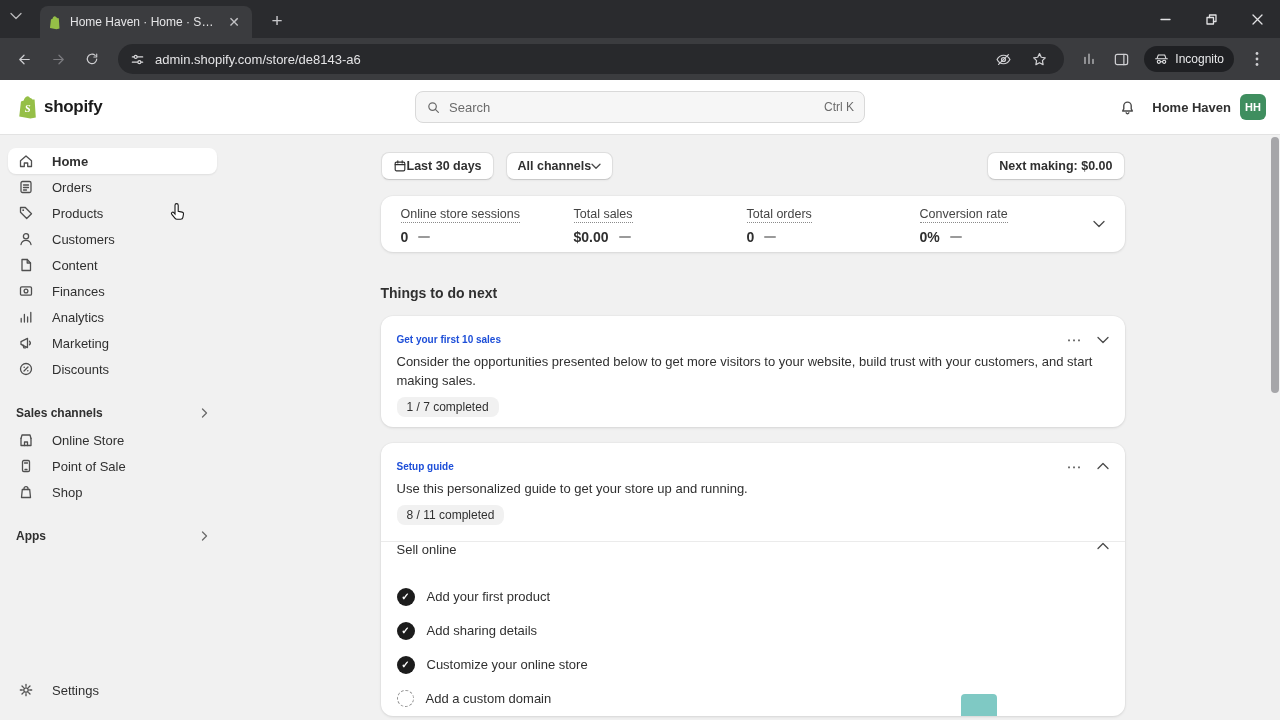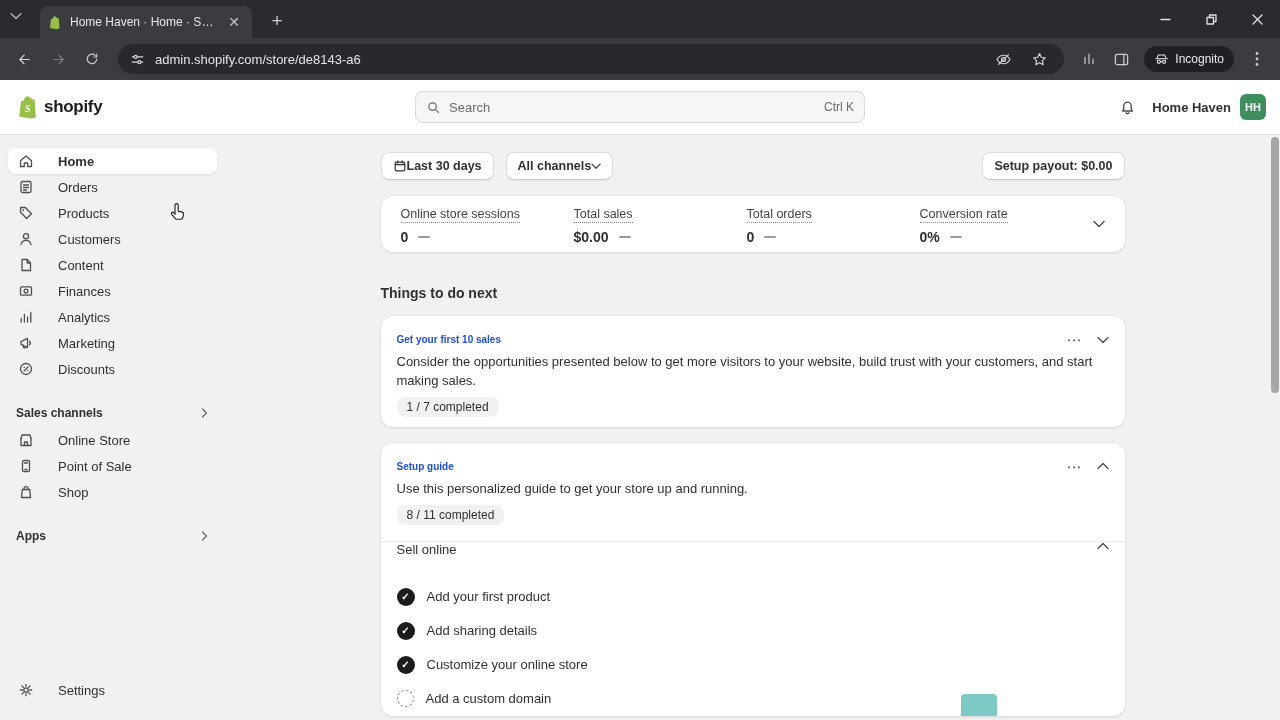--- a/index.html
+++ b/index.html
@@ -34,21 +34,21 @@
   .searchbox input::placeholder{color:#6b6b6b}
   .kbd{font-size:12px;color:#6b6b6b}
   .topbar-right{position:absolute;right:14px;display:flex;align-items:center;gap:16px}
   .bell{color:#4a4a4a}
   .store-pill{display:flex;align-items:center;gap:9px}
   .store-name{font-size:13px;font-weight:600;color:#303030}
   .avatar{width:26px;height:26px;border-radius:6px;background:#3f8e5f;color:#fff;font-size:11px;font-weight:700;display:flex;align-items:center;justify-content:center}
 
   
   .sidebar{position:absolute;top:135px;left:0;width:225px;bottom:0;background:#f1f1f1;padding-top:13px}
-  .nav-item{height:26px;margin:0 8px;border-radius:8px;display:flex;align-items:center;gap:24px;padding:0 10px;font-size:13px;font-weight:500;color:#303030;cursor:pointer}
+  .nav-item{height:26px;margin:0 8px;border-radius:8px;display:flex;align-items:center;gap:18px;padding:0 10px;font-size:13px;font-weight:500;color:#303030;cursor:pointer}
   .nav-item .nicon{color:#4f4f4f;display:flex}
   .nav-item.active{background:#ffffff;box-shadow:0 1px 2px rgba(0,0,0,.08);font-weight:700}
   .nav-header{height:16px;margin:23px 8px 6px;padding:0 8px;display:flex;align-items:center;font-size:12px;font-weight:600;color:#303030;cursor:pointer}
   .nav-header .chev{margin-left:auto;color:#6b6b6b}
   .settings-item{position:absolute;bottom:17px;left:0;right:0}
 
   
   .content{position:absolute;left:225px;top:135px;right:0;bottom:0;overflow:hidden}
   .col{width:744px;margin:0 auto;padding-top:17px}
   .filter-row{display:flex;align-items:center;gap:12px}
@@ -378,21 +378,21 @@
       </button>
       <button class="btn">
         <span>All channels</span>
         <span class="chev">
             <svg class="ic" width="10" height="7" viewBox="0 0 10 7">
               <path d="M1 1.3l4 4 4-4"></path>
             </svg>
           </span>
       </button>
       <button class="btn push">
-        <span>Setup payout: $0.00</span>
+        <span>Next making: $0.00</span>
       </button>
     </div>
 
     <div class="card metrics">
       <div class="metric">
         <span class="metric-label">Online store sessions</span>
         <div class="metric-value">
             <span>0</span>
             <span class="spark"></span>
           </div>

